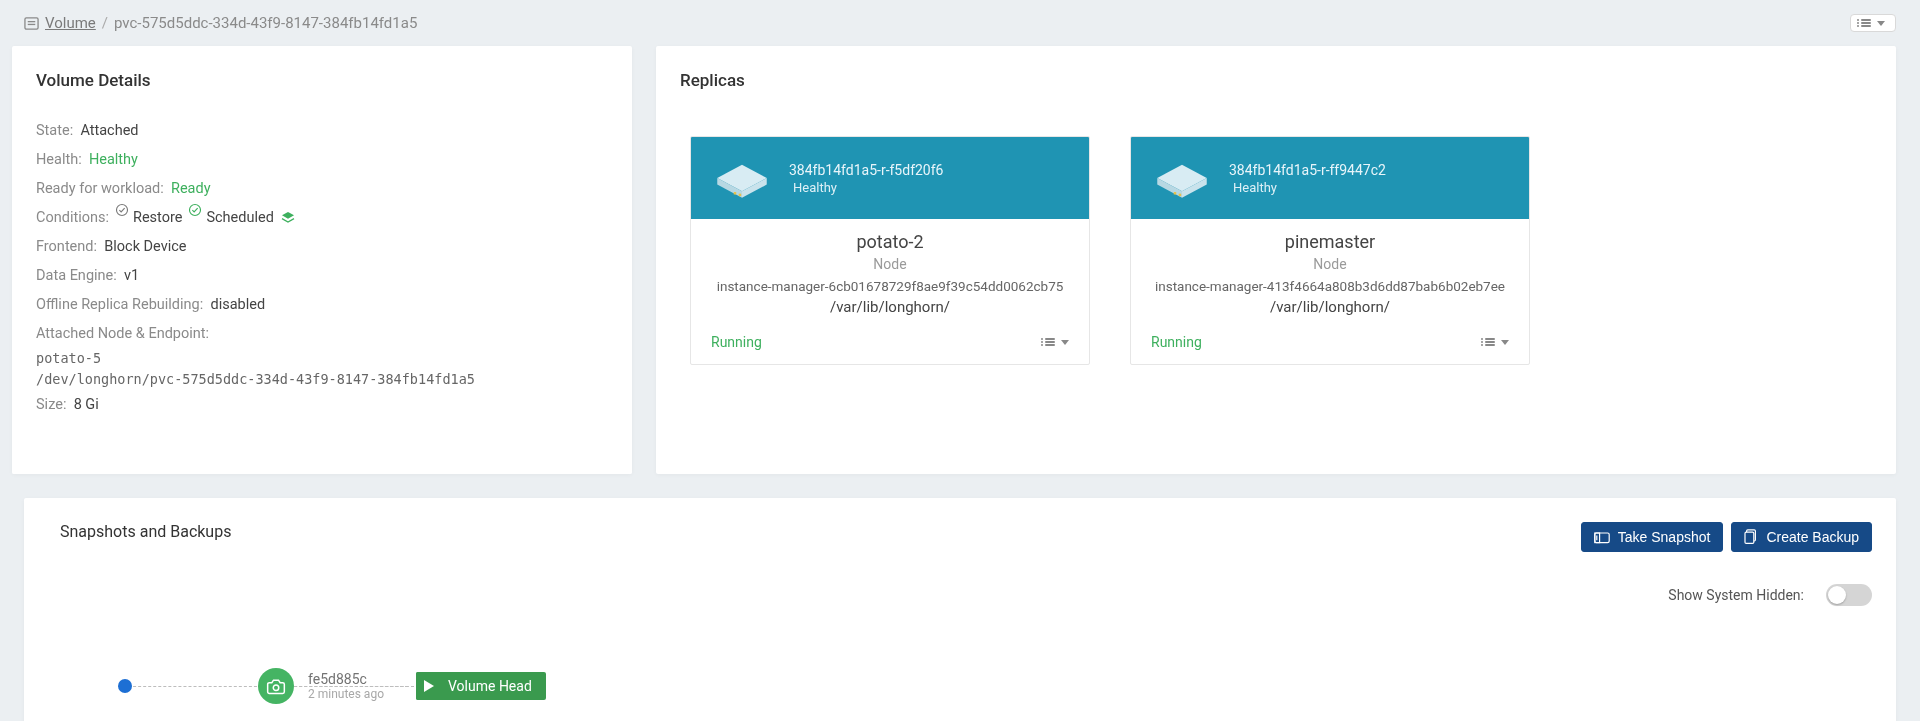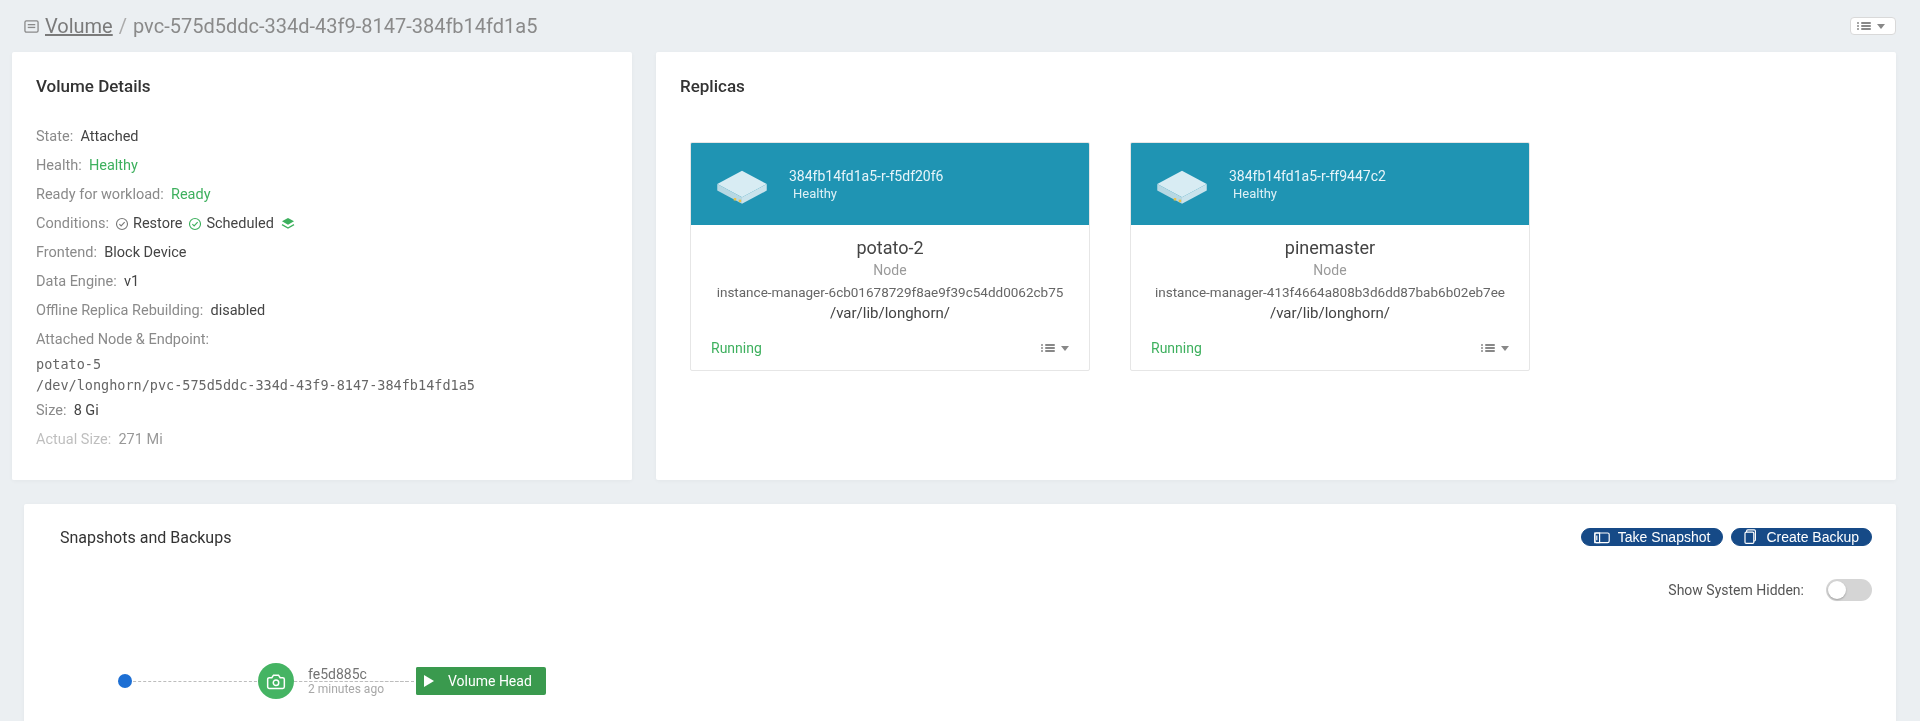--- a/index.html
+++ b/index.html
@@ -10,21 +10,21 @@
     font-size: 14px;
   }
   .page { width: 1920px; }
   
   .breadcrumb-row {
     display: flex; align-items: center; justify-content: space-between;
     padding: 14px 24px;
   }
   .breadcrumb {
     display: flex; align-items: center; gap: 6px;
-    color: #888; font-size: 20px;
+    color: #888; font-size: 15px;
   }
   .breadcrumb .link { color: #7a7a7a; }
   .breadcrumb .sep { color: #aaa; }
   .breadcrumb .current { color: #8a8a8a; }
   .menu-btn {
     background: #fff; border: 1px solid #d9d9d9; border-radius: 4px;
     padding: 4px 10px; display: flex; align-items: center; gap: 6px;
     color: #666; cursor: pointer;
   }
   .list-icon-mini { display:inline-flex; gap:1px; flex-direction: column; }
@@ -41,21 +41,21 @@
   }
   .card.details { width: 620px; height: 428px; overflow: hidden; position: relative;}
   .card.replicas { flex: 1; height: 428px; }
   .card h3 { font-weight: 500; font-size: 17px; color: #333; margin-bottom: 26px; }
 
   .kv { font-size: 14.5px; line-height: 2.0; color: #444; }
   .kv .k { color: #8a8a8a; }
   .kv .healthy { color: #3eb05e; }
   .kv .ready { color: #3eb05e; }
   .cond-row { display:flex; align-items:center; gap:6px; }
-  .cond-chip { display:inline-flex; align-items:center; gap:4px; color:#444; }
+  .cond-chip { display:inline-flex; align-items:flex-start; gap:4px; color:#444; }
   .stack-icon { color:#3eb05e; }
 
   .mono { font-family: ui-monospace, SFMono-Regular, Menlo, Consolas, monospace; color:#666; font-size:13.5px; line-height:1.55; }
   .fade-bottom { position:absolute; left:0; right:0; bottom:0; height:24px; background:linear-gradient(to bottom, rgba(255,255,255,0), #fff); }
 
   
   .rep-grid { display:flex; gap:40px; padding: 20px 10px; }
   .rep-card {
     width: 400px; border:1px solid #e6e6e6; border-radius:2px; overflow:hidden;
     display:flex; flex-direction:column;
@@ -79,22 +79,22 @@
 
   
   .snap-card {
     margin: 0 24px 24px 24px; background:#fff; border-radius:2px; box-shadow:0 1px 4px rgba(0,0,0,0.04);
     padding: 24px; position:relative; min-height: 240px;
   }
   .snap-head-row { display:flex; align-items:flex-start; justify-content:space-between; }
   .snap-head-row h3 { font-weight:400; font-size:16px; color:#333;margin-left:12px; }
   .btns { display:flex; gap:8px; }
   .btn-primary {
-    background:#164a87; color:#fff; border:1px solid #164a87; border-radius:13px;
-    padding: 0 12px; display:inline-flex; align-items:center; gap:8px; font-size:14px; cursor:pointer;
+    background:#164a87; color:#fff; border:1px solid #164a87; border-radius:3px;
+    padding: 6px 12px; display:inline-flex; align-items:center; gap:8px; font-size:14px; cursor:pointer;
   }
   .toggle-row { display:flex; justify-content:flex-end; align-items:center; gap:22px; margin-top:32px; color:#555;}
   .switch { width:46px; height:22px; border-radius:11px; background:#d5d5d5; position:relative; cursor:pointer; }
   .switch .knob { width:18px; height:18px; border-radius:50%; background:#fff; position:absolute; top:2px; left:2px; box-shadow:0 1px 2px rgba(0,0,0,0.25); }
 
   
   .timeline { position:relative; margin-top:40px; height:80px; }
   .line { position:absolute; left:70px; right:calc(100% - 360px); top:40px; border-top:1px dashed #bdbdbd; }
   .start-dot { position:absolute; left:70px; top:33px; width:14px; height:14px; border-radius:50%; background:#1d6fd4; }
   .snap-node { position:absolute; left:210px; top:22px; display:flex; align-items:center; gap:14px; }
@@ -167,21 +167,20 @@
               </svg>
         </span>
       </div>
       <div><span class="k">Frontend:</span>&nbsp;&nbsp;<span>Block Device</span></div>
       <div><span class="k">Data Engine:</span>&nbsp;&nbsp;<span>v1</span></div>
       <div><span class="k">Offline Replica Rebuilding:</span>&nbsp;&nbsp;<span>disabled</span></div>
       <div><span class="k">Attached Node &amp; Endpoint:</span></div>
       <div class="mono">potato-5</div>
       <div class="mono">/dev/longhorn/pvc-575d5ddc-334d-43f9-8147-384fb14fd1a5</div>
       <div><span class="k">Size:</span>&nbsp;&nbsp;<span>8 Gi</span></div>
-      <div style="opacity:0.55"><span class="k">Actual Size:</span>&nbsp;&nbsp;<span>271 Mi</span></div>
     </div>
     <div class="fade-bottom"></div>
   </div>
 
   <div class="card replicas">
     <h3>Replicas</h3>
     <div class="rep-grid" id="rep-grid">
           <div class="rep-card">
     <div class="rep-head">
       <span>

